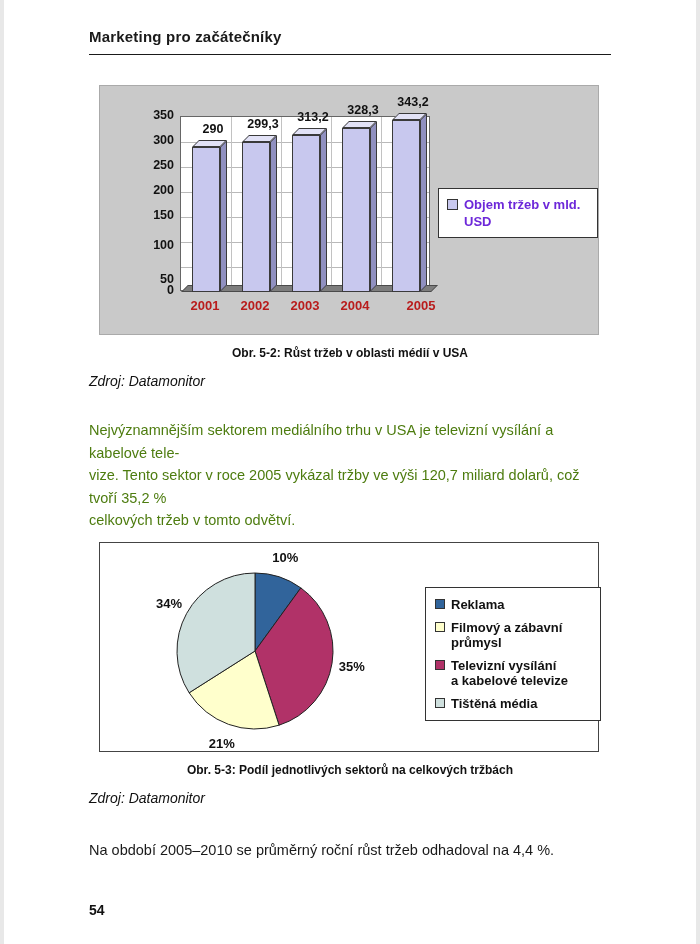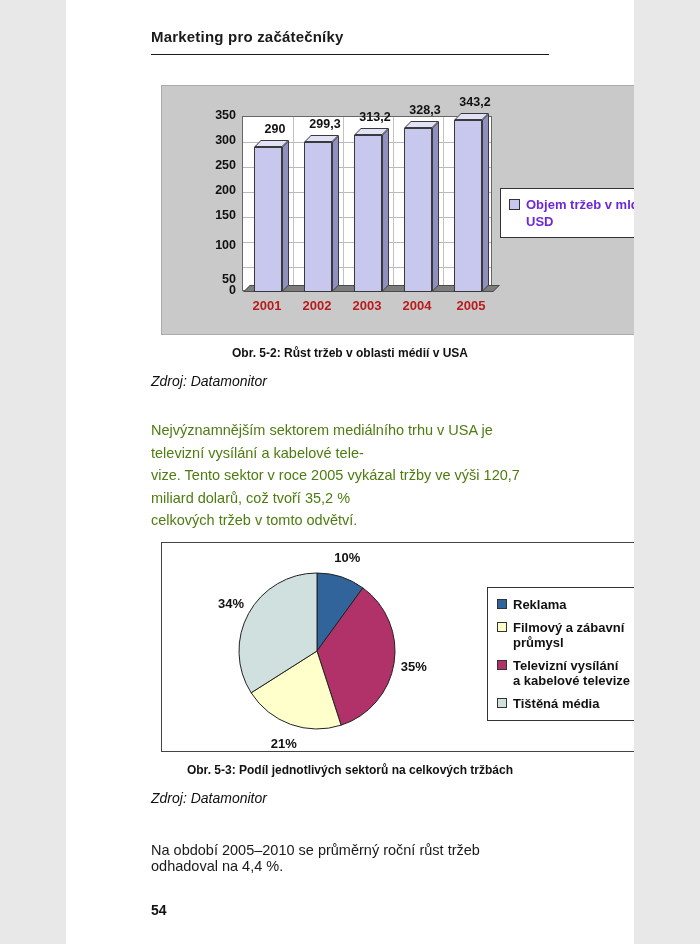--- a/index.html
+++ b/index.html
@@ -1,17 +1,17 @@
 <!DOCTYPE html>
 <html><head>
 <meta charset="utf-8">
 <style>
   * { margin:0; padding:0; box-sizing:border-box; }
   body { background:#e8e8e8; font-family:"Liberation Sans", sans-serif; }
-  .page { width:568px; height:944px; background:#ffffff; position:relative;
+  .page { width:692px; height:944px; background:#ffffff; position:relative;
           margin:0 auto; color:#111; overflow:hidden; }
   .header { margin:0 85px; padding-top:28px; padding-bottom:9px; border-bottom:1.5px solid #1a1a1a; }
   .header-title { font-size:15px; font-weight:bold; letter-spacing:.2px; color:#1a1a1a; }
   .content { margin:0 85px; }
 
   .chart-box { position:relative; margin-left:10px; width:500px; }
   .gray-box { background:#c9c9c9; height:250px; margin-top:30px; border:1px solid #aaaaaa; }
   .white-box { background:#ffffff; height:210px; margin-top:10px; border:1px solid #444444; }
 
   
@@ -100,21 +100,21 @@
           <div class="bface" style="left: 239px; top: 3.4px; width: 7px; height: 171.6px; background: rgb(144, 144, 192); transform: skewY(-45deg); transform-origin: 0px 0px;"></div>
           <div class="bface" style="left: 211px; top: -3.6px; width: 28px; height: 7px; background: rgb(226, 226, 246); transform: skewX(-45deg); transform-origin: 0px 100%;"></div>
           <div class="bface" style="left: 211px; top: 3.4px; width: 28px; height: 171.6px; background: rgb(200, 200, 238);"></div>
           <div class="bval" style="left: 232px; top: -21.6px;">343,2</div>
         </div>
       <div class="bar-xaxis" id="bar-xaxis">
           <div class="xlab" style="left: 0px;">2001</div>
           <div class="xlab" style="left: 50px;">2002</div>
           <div class="xlab" style="left: 100px;">2003</div>
           <div class="xlab" style="left: 150px;">2004</div>
-          <div class="xlab" style="left: 204px;">2005</div>
+          <div class="xlab" style="left: 216px;">2005</div>
         </div>
       <div class="bar-legend">
         <span class="swatch" id="bar-legend-swatch" style="background: rgb(200, 200, 238);"></span>
         <div class="legend-text">
           <div>Objem tržeb v mld.</div>
           <div>USD</div>
         </div>
       </div>
     </div>
 

